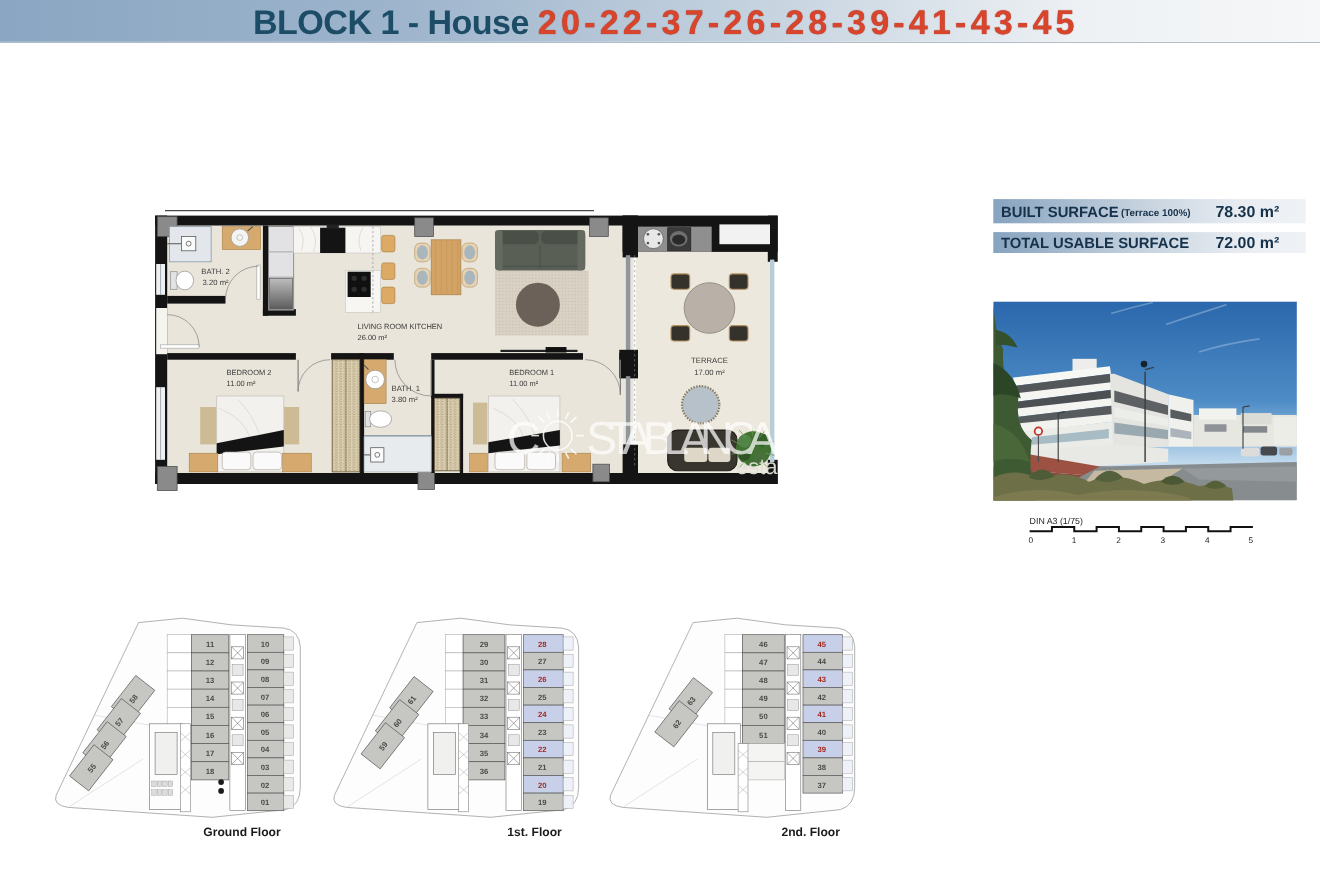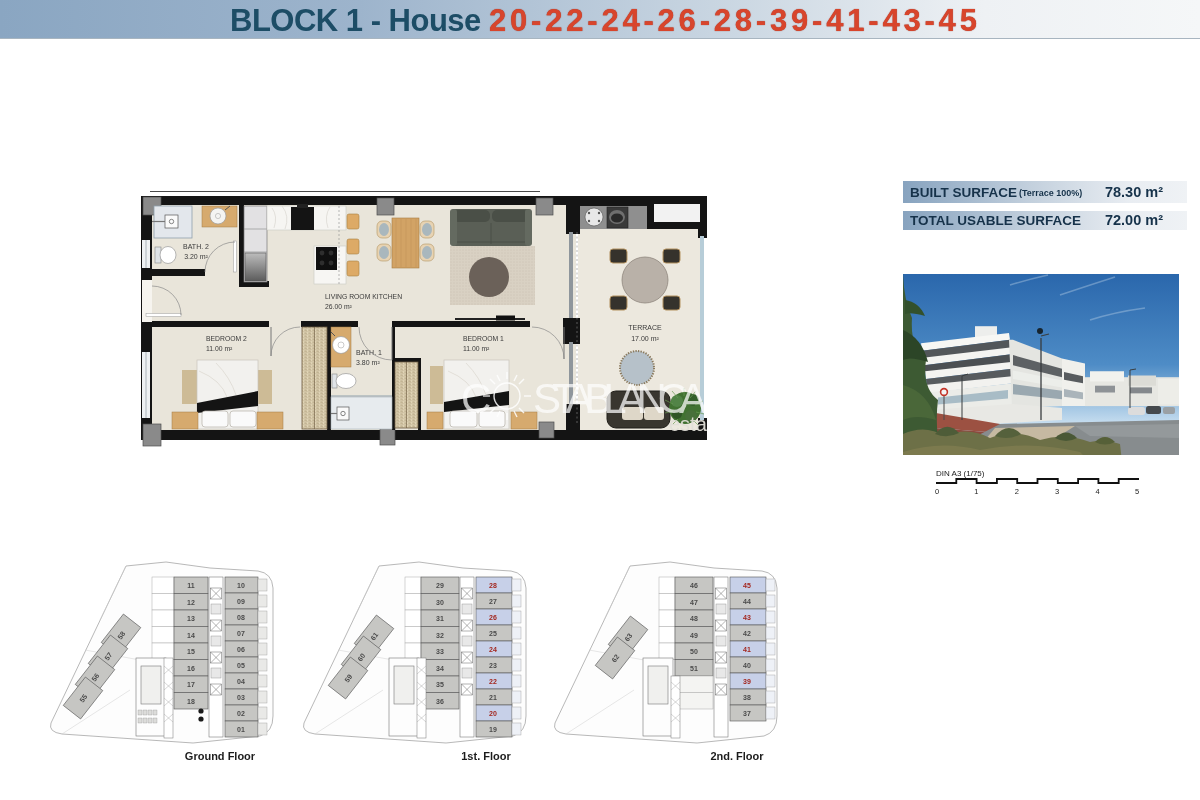--- a/index.html
+++ b/index.html
@@ -12,21 +12,21 @@
         color:#1d4d66;letter-spacing:-0.5px;}
   .band .t2{letter-spacing:3.8px;}
   .band .t2{color:#d8452c;text-shadow:0 0 1px #8e2b1d;}
   svg.stage{position:absolute;left:0;top:0;}
 </style>
 </head>
 <body>
 <div id="page">
 
 <div class="band">
-      <span class="t1">BLOCK 1 - House <span class="t2">20-22-24-26-28-39-41-43-45</span></span>
+      <span class="t1">BLOCK 1 - House <span class="t2">20-22-37-26-28-39-41-43-45</span></span>
     </div>
 <svg class="stage" width="1200" height="800" viewBox="0 0 1200 800">
 <defs>
   <linearGradient id="fridge" x1="0" y1="0" x2="0" y2="1">
     <stop offset="0" stop-color="#bdbdbd"></stop>
           <stop offset="1" stop-color="#5c5c5c"></stop>
   </linearGradient>
   <linearGradient id="barg" x1="0" y1="0" x2="1" y2="0">
     <stop offset="0" stop-color="#87a3bf"></stop>
           <stop offset="0.45" stop-color="#c3d0dd"></stop>

